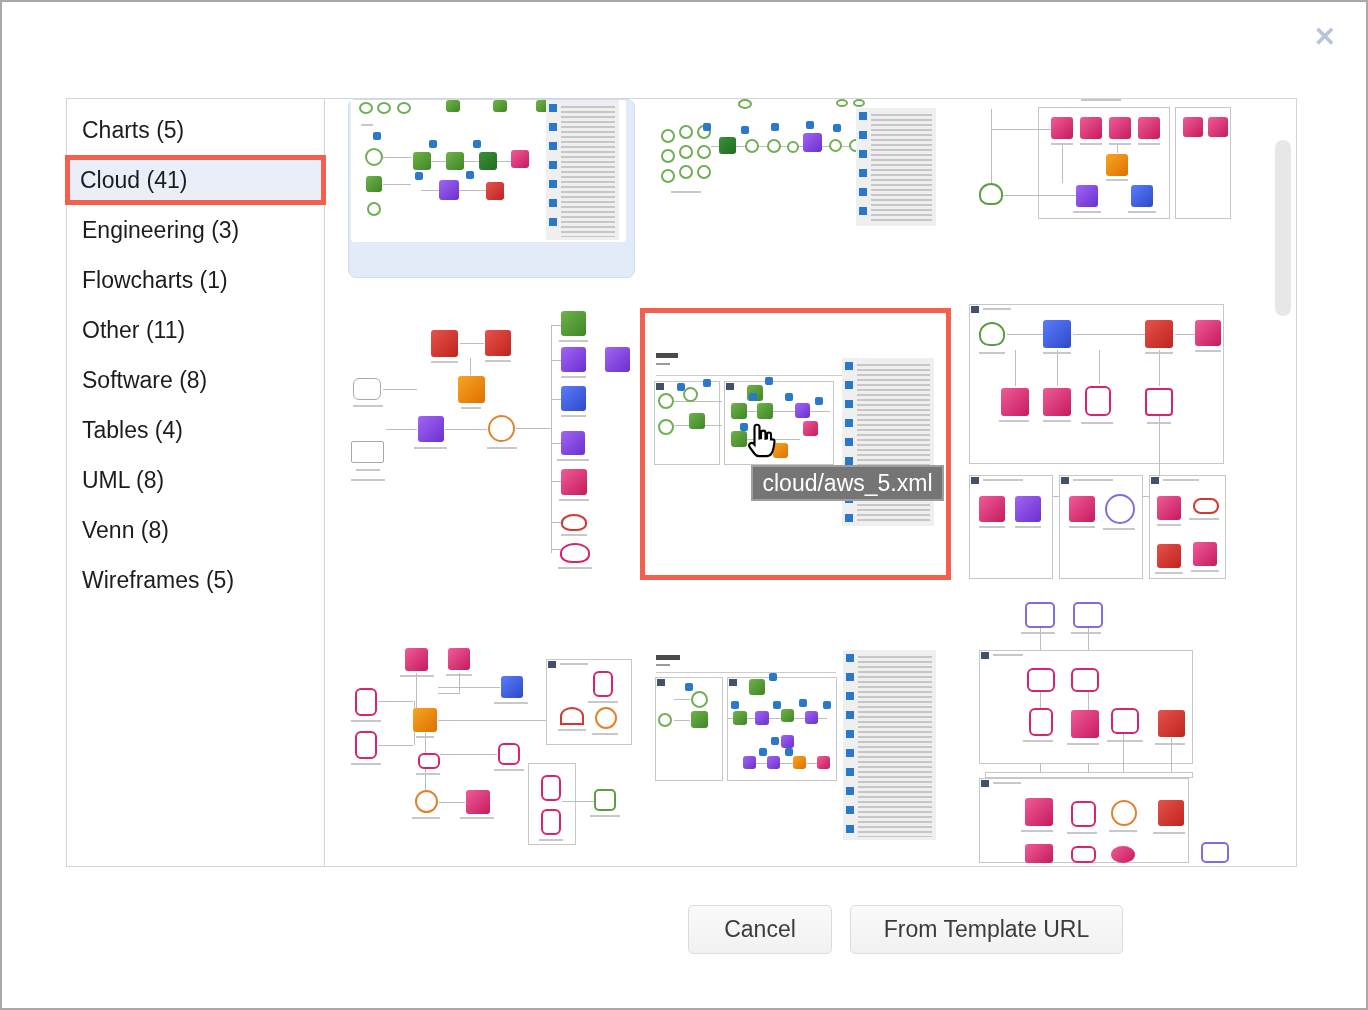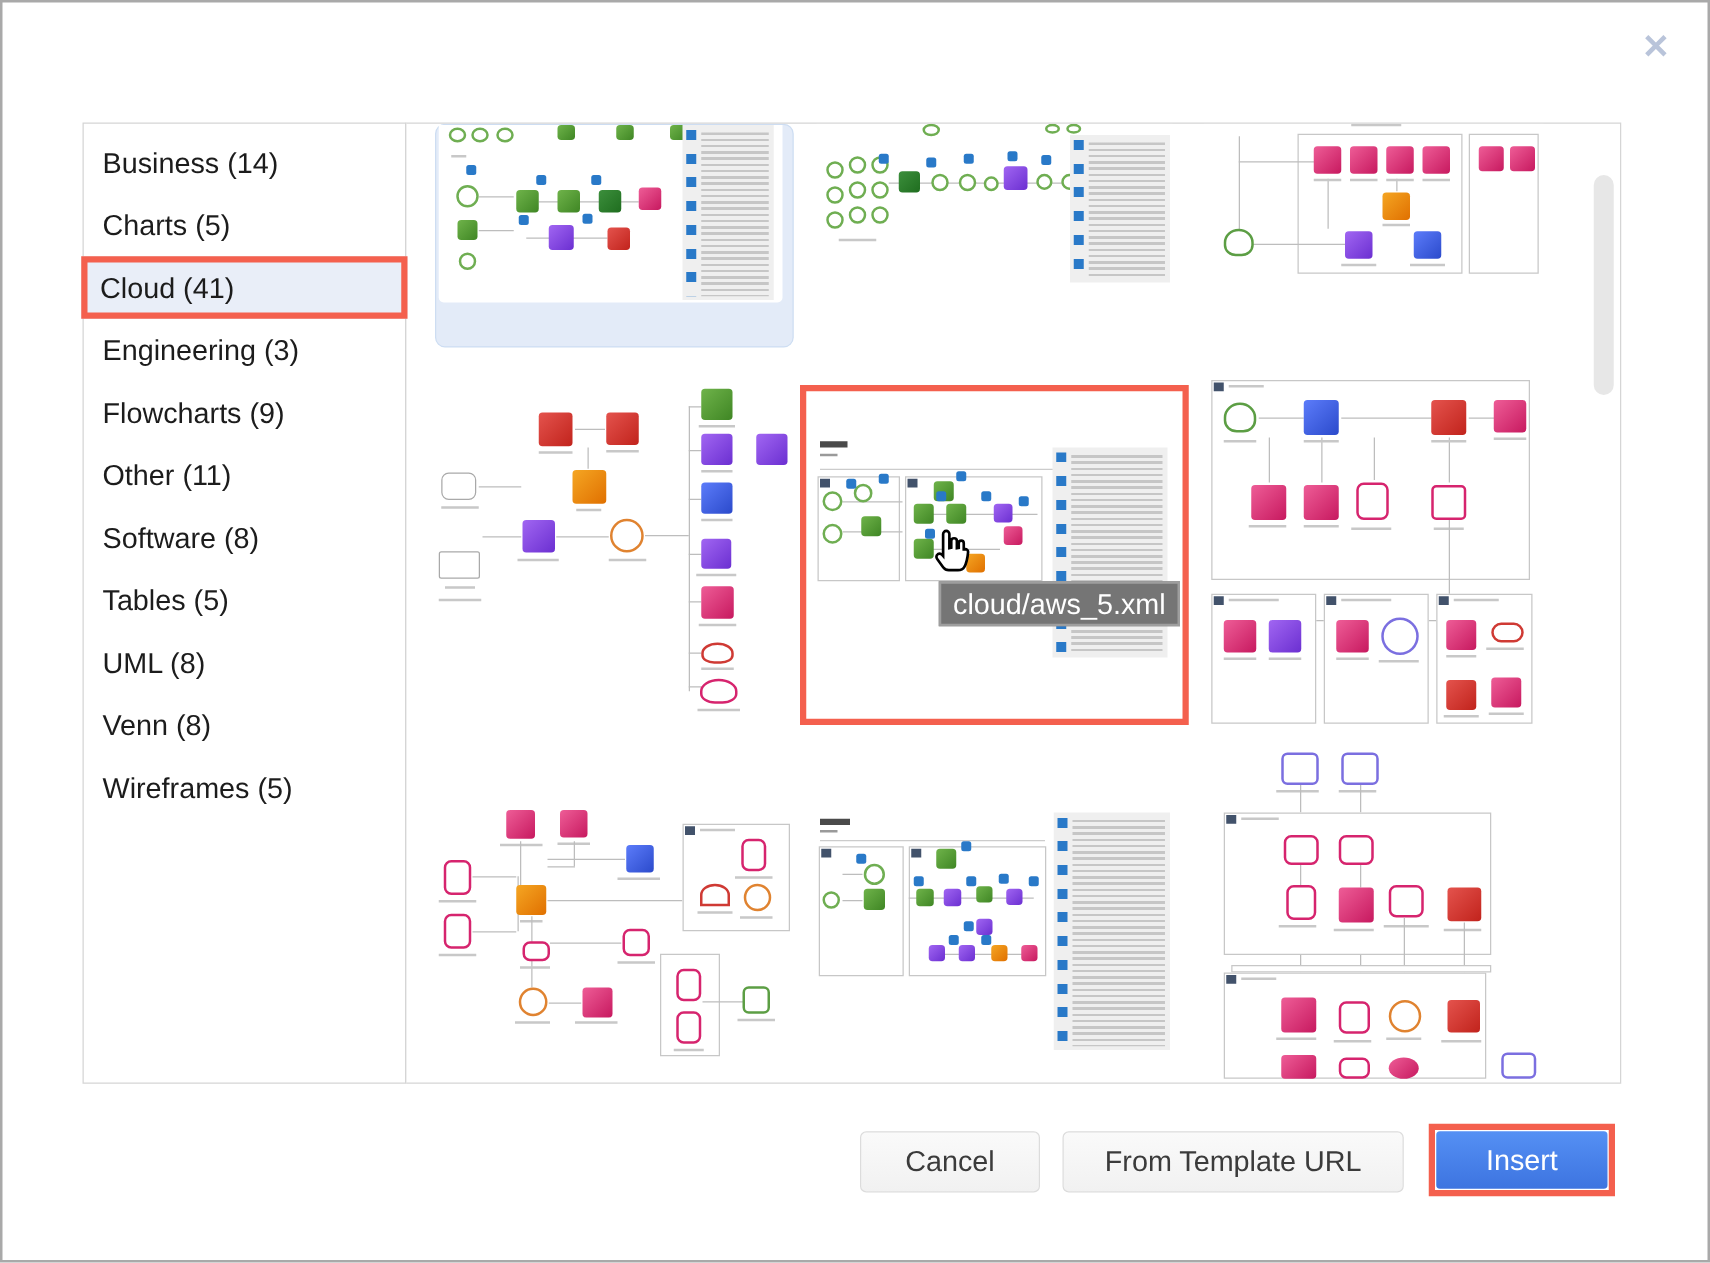--- a/index.html
+++ b/index.html
@@ -68,28 +68,27 @@
     background:linear-gradient(#5590f4,#3d74e0);color:#fff;}
 </style>
 </head>
 <body>
 
 <div class="dialog">
 
   <div class="close">✕</div>
 
   <div class="sidebar">
-    <div class="cat">Business (14)</div>
     <div class="cat">Charts (5)</div>
     <div class="cat selected">Cloud (41)</div>
     <div class="cat">Engineering (3)</div>
-    <div class="cat">Flowcharts (9)</div>
+    <div class="cat">Flowcharts (1)</div>
     <div class="cat">Other (11)</div>
     <div class="cat">Software (8)</div>
-    <div class="cat">Tables (5)</div>
+    <div class="cat">Tables (4)</div>
     <div class="cat">UML (8)</div>
     <div class="cat">Venn (8)</div>
     <div class="cat">Wireframes (5)</div>
   </div>
 
   <div class="content">
 
     <div class="card sel" style="left:23px;top:0;width:285px;height:177px;">
       <div class="img" style="left:2px;top:0;width:275px;height:142px;border-radius:0 0 4px 4px;">
         <div class="oc" style="left:8px;top:2px;width:14px;height:12px;"></div>
@@ -452,17 +451,14 @@
       <div class="okc" style="left:108px;top:258px;width:25px;height:17px;"></div>
       <div class="i cK" style="left:148px;top:258px;width:24px;height:17px;border-radius:50%;"></div>
       <div class="obp" style="left:238px;top:254px;width:28px;height:21px;"></div>
     </div>
 
     <div class="sb" style="left:950px;top:41px;width:16px;height:176px;"></div>
   </div>
 
   <div class="btn" style="left:848px;top:903px;width:273px;height:49px;line-height:47px;">From Template URL</div>
   <div class="btn" style="left:686px;top:903px;width:144px;height:49px;line-height:47px;">Cancel</div>
-  <div class="insert-wrap">
-    <div class="btn primary" style="line-height:46px;">Insert</div>
-  </div>
 
 </div>
 
 </body></html>

